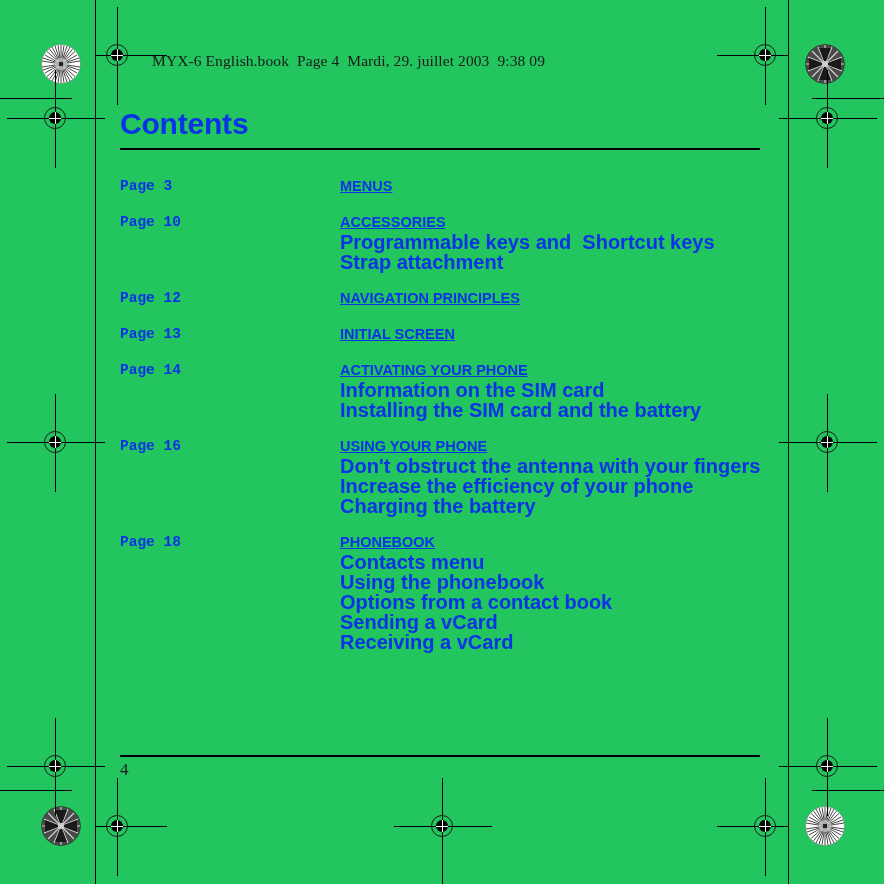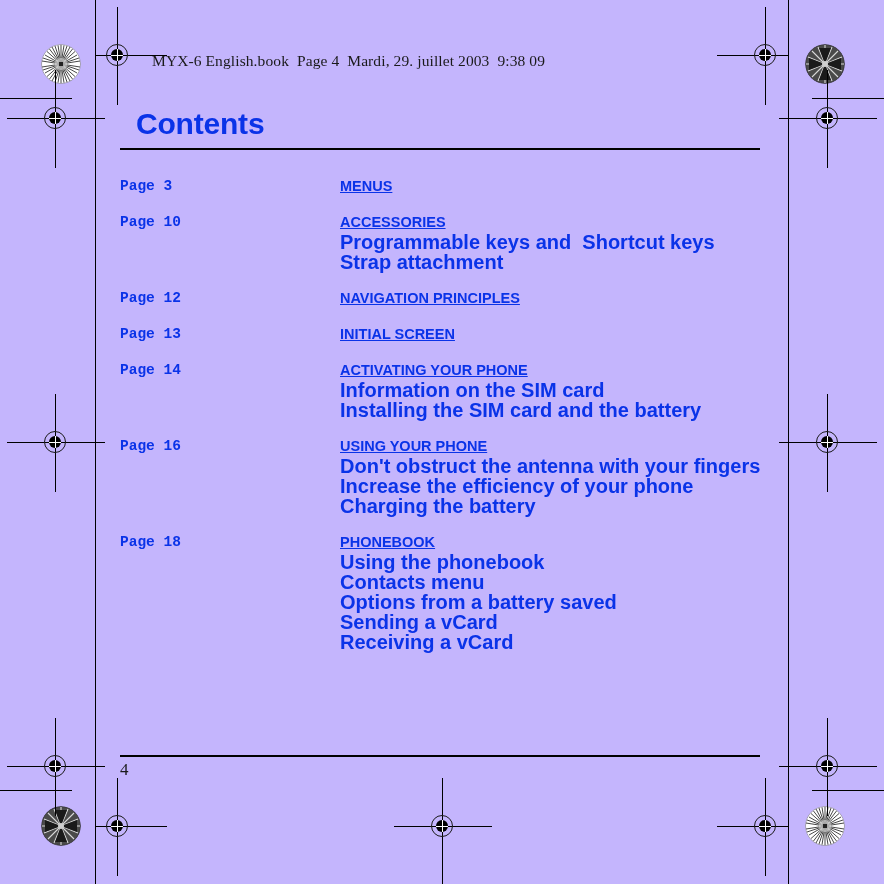--- a/index.html
+++ b/index.html
@@ -15,21 +15,21 @@
     font-family: "Liberation Sans", sans-serif;
     -webkit-font-smoothing: antialiased;
   }
 
   
   #page {
     position: absolute;
     inset: 0;
     width: 884px;
     height: 884px;
-    background: #c4b5fd;
+    background: #22c55e;
   }
 
   
   .trim-line {
     position: absolute;
     background: #000000;
   }
   .trim-v { width: 1px; }
   .trim-h { height: 1px; }
 
@@ -125,21 +125,21 @@
     left: 120px;
     top: 108px;
     width: 640px;
   }
 
   #page-title {
     font-size: 30px;
     font-weight: bold;
     color: #0a33e8;
     line-height: 1.05;
-    margin: 0 0 8px 16px;
+    margin: 0 0 8px 0;
     letter-spacing: -0.2px;
   }
 
   .hrule {
     height: 2px;
     background: #000000;
     width: 640px;
   }
 
   
@@ -508,23 +508,23 @@
             <div class="toc-chapter">USING YOUR PHONE</div>
             <div class="toc-sub">Don't obstruct the antenna with your fingers</div>
             <div class="toc-sub">Increase the efficiency of your phone</div>
             <div class="toc-sub">Charging the battery</div>
           </div>
         </div>
         <div class="toc-entry">
           <div class="toc-page">Page 18</div>
           <div class="toc-body">
             <div class="toc-chapter">PHONEBOOK</div>
+            <div class="toc-sub">Contacts menu</div>
             <div class="toc-sub">Using the phonebook</div>
-            <div class="toc-sub">Contacts menu</div>
-            <div class="toc-sub">Options from a battery saved</div>
+            <div class="toc-sub">Options from a contact book</div>
             <div class="toc-sub">Sending a vCard</div>
             <div class="toc-sub">Receiving a vCard</div>
           </div>
         </div>
       </div>
   </div>
 
   <div id="footer">
     <div id="footer-rule"></div>
     <div id="footer-pagenum">4</div>

